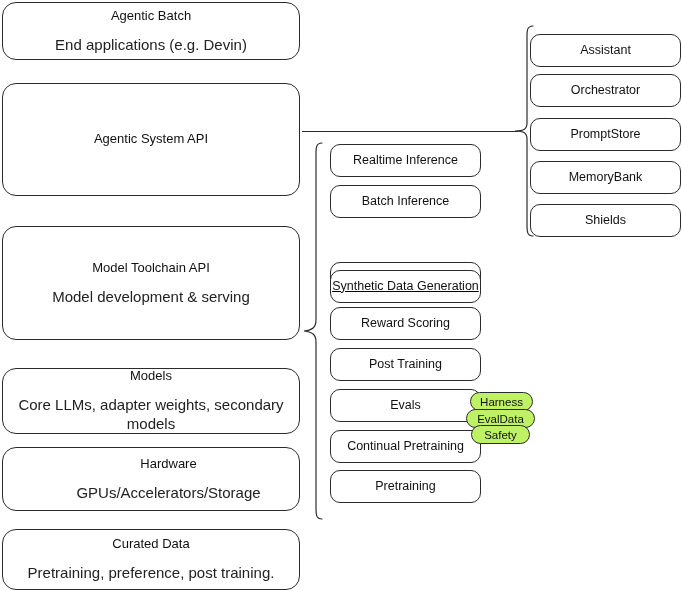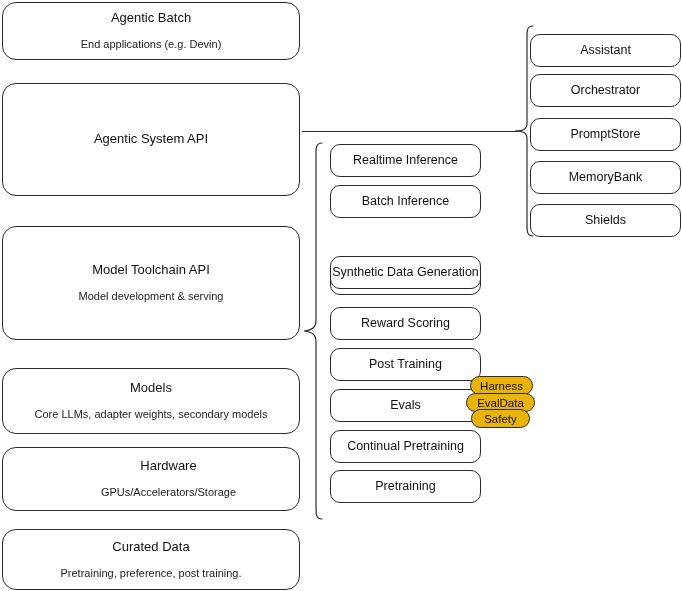--- a/index.html
+++ b/index.html
@@ -31,21 +31,21 @@
     align-items: center;
     justify-content: center;
     text-align: center;
     line-height: 1.25;
   }
   .box .title {
     font-size: 13px;
     color: #111111;
   }
   .box .subtitle {
-    font-size: 11px;
+    font-size: 15px;
     color: #222222;
     margin-top: 12px;
   }
   
   .layer-box {
     left: 2px;
     width: 298px;
     border-radius: 14px;
   }
   
@@ -57,27 +57,28 @@
   .pill-box .title { font-size: 12.5px; }
   .mid-box { left: 330px; width: 151px; }
   .right-box { left: 530px; width: 151px; }
 
   
   .mini-pill {
     position: absolute;
     box-sizing: border-box;
     border: 1.2px solid #2b2b2b;
     border-radius: 11px;
-    background: #eab308;
+    background: #bef264;
     display: flex;
     align-items: center;
     justify-content: center;
     font-size: 11.5px;
     color: #111111;
     height: 19px;
+    margin-top: 16px;
   }
   
   .hline {
     position: absolute;
     height: 0;
     border-top: 1.2px solid #2b2b2b;
   }
   .bracket {
     position: absolute;
     box-sizing: border-box;
@@ -134,21 +135,21 @@
 
   <div class="box pill-box mid-box" style="top:144px;">
     <div class="title">Realtime Inference</div>
   </div>
   <div class="box pill-box mid-box" style="top:185px;">
     <div class="title">Batch Inference</div>
   </div>
   <div class="box pill-box mid-box" style="top:226px;margin-top:36px;">
     <div class="title">Quantized Inference</div>
   </div>
-  <div class="box pill-box mid-box" style="top:256px;">
+  <div class="box pill-box mid-box" style="top:270px;text-decoration:underline;">
     <div class="title">Synthetic Data Generation</div>
   </div>
   <div class="box pill-box mid-box" style="top:307px;">
     <div class="title">Reward Scoring</div>
   </div>
   <div class="box pill-box mid-box" style="top:348px;">
     <div class="title">Post Training</div>
   </div>
   <div class="box pill-box mid-box" style="top:389px;">
     <div class="title">Evals</div>

